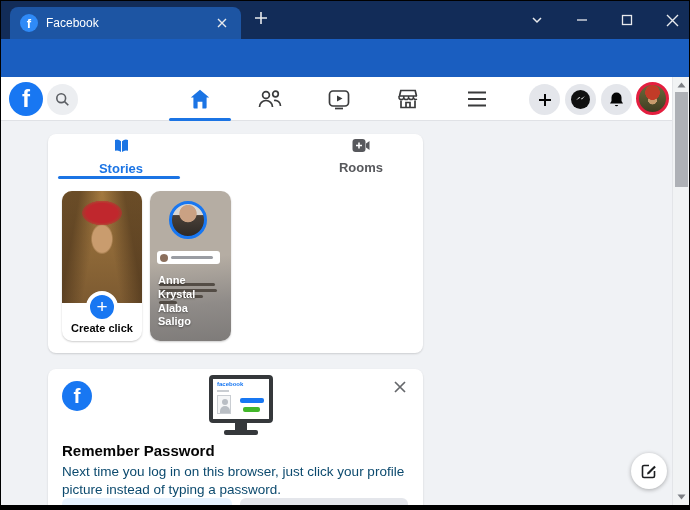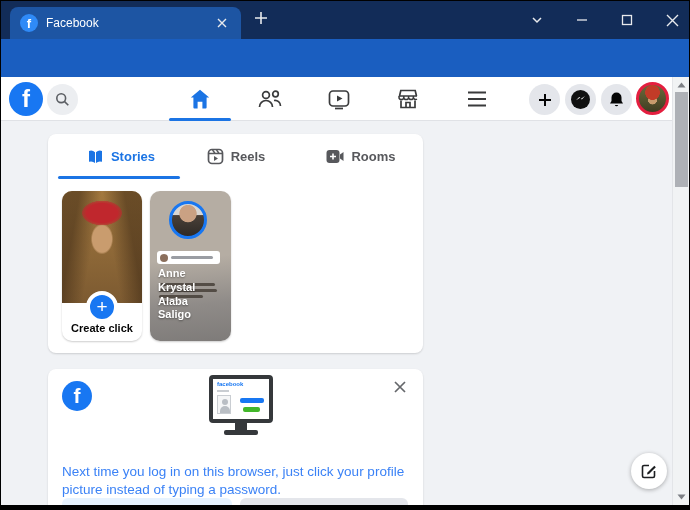--- a/index.html
+++ b/index.html
@@ -41,21 +41,21 @@
   .fb-plus { left:528px; } .fb-msgr { left:564px; } .fb-bell { left:600px; }
   .msgr-inner { width:19px; height:19px; border-radius:50%; background:#111; display:flex; align-items:center; justify-content:center; }
   .fb-avatar { position:absolute; left:635px; top:5px; width:33px; height:33px; border-radius:50%; border:3px solid #e41e3f; overflow:hidden;
     background:radial-gradient(circle at 50% 28%, #c23b28 0 30%, transparent 32%), radial-gradient(circle at 50% 55%, #c79b6d 0 22%, transparent 24%), linear-gradient(#6d6a3a,#3f3d22); }
 
   
   .content { position:absolute; left:0; top:120px; width:100%; height:384px; background:#f0f2f5; }
 
   
   .stories-card { position:absolute; left:47px; top:13px; width:375px; height:219px; background:#fff; border-radius:8px; box-shadow:0 1px 2px rgba(0,0,0,.15); }
-  .story-tab { position:absolute; top:0; height:44px; display:flex; align-items:center; justify-content:center; gap:7px; font-size:13px; font-weight:600; color:#57585c; }
+  .story-tab { position:absolute; top:0; height:44px; display:flex; align-items:center; justify-content:center; gap:7px; font-size:13px; font-weight:600; color:#57585c;flex-direction:column; }
   .st-stories { left:18px; width:110px; color:#1b74e4; }
   .st-reels { left:133px; width:110px; }
   .st-rooms { left:258px; width:110px; }
   .st-underline { position:absolute; left:10px; top:42px; width:122px; height:3px; background:#1b74e4; border-radius:2px; }
 
   .scard { position:absolute; top:57px; width:80px; height:150px; border-radius:10px; overflow:hidden; box-shadow:0 1px 2px rgba(0,0,0,.2); }
   .scard1 { left:14px; background:#fff; }
   .cs-img { position:absolute; left:0; top:0; width:100%; height:112px;
     background:
       radial-gradient(ellipse 26px 16px at 40px 22px, #c0272d 0 60%, rgba(192,39,45,.6) 75%, transparent 78%),
@@ -67,39 +67,39 @@
   .cs-label { position:absolute; left:0; bottom:7px; width:100%; text-align:center; font-size:11px; font-weight:600; color:#050505; }
 
   .scard2 { left:102px; width:81px; background:linear-gradient(175deg,#b5ada3 0 45%, #8f8b88 75%, #7e7b79); }
   .s2-avatar { position:absolute; left:19px; top:10px; width:38px; height:38px; border-radius:50%; border:3px solid #1877f2;
     background:radial-gradient(circle at 50% 30%, #caa183 0 30%, transparent 33%), linear-gradient(#d9d6d2 0 35%, #4a4038 36%, #2e2a26); }
   .s2-pill { position:absolute; left:7px; top:60px; width:63px; height:13px; background:#fff; border-radius:3px; display:flex; align-items:center; gap:3px; padding:0 3px; }
   .s2-pill-ava { width:8px; height:8px; border-radius:50%; background:#8b6f5c; flex:none; }
   .s2-pill-line { height:3px; width:42px; background:#9a9da3; border-radius:2px; }
   .s2-lines { position:absolute; left:9px; top:92px; }
   .s2-lines div { height:3px; background:#473f38; border-radius:2px; margin-bottom:3px; opacity:.85; }
-  .s2-name { position:absolute; left:8px; bottom:19px; width:66px; color:#fff; font-size:11px; font-weight:700; line-height:1.25; text-shadow:0 1px 2px rgba(0,0,0,.4); }
+  .s2-name { position:absolute; left:8px; bottom:12px; width:66px; color:#fff; font-size:11px; font-weight:700; line-height:1.25; text-shadow:0 1px 2px rgba(0,0,0,.4); }
 
   
   .pw-card { position:absolute; left:47px; top:248px; width:375px; height:145px; background:#fff; border-radius:8px 8px 0 0; box-shadow:0 1px 2px rgba(0,0,0,.15); }
   .pw-logo { position:absolute; left:14px; top:12px; width:30px; height:30px; border-radius:50%; background:#1877f2; color:#fff; font-weight:bold; font-size:21px; display:flex; align-items:center; justify-content:center; }
   .pw-close { position:absolute; left:340px; top:6px; width:24px; height:24px; display:flex; align-items:center; justify-content:center; color:#65676b; }
   .monitor { position:absolute; left:158px; top:6px; width:70px; }
   .mon-screen { width:64px; height:48px; margin:0 auto; border:4px solid #35383b; border-radius:4px; background:#fff; position:relative; }
   .mon-brand { position:absolute; left:4px; top:2px; font-size:6px; font-weight:bold; color:#1877f2; }
   .mon-brand-line { position:absolute; left:4px; top:11px; width:12px; height:2px; background:#c9cdd2; }
   .mon-ava { position:absolute; left:4px; top:16px; width:14px; height:19px; border:1px solid #c9cdd2; background:#f5f6f7; }
   .mon-ava::before { content:""; position:absolute; left:4px; top:3px; width:6px; height:6px; border-radius:50%; background:#b9bec4; }
   .mon-ava::after { content:""; position:absolute; left:2px; top:10px; width:10px; height:7px; border-radius:5px 5px 0 0; background:#b9bec4; }
   .mon-bar1 { position:absolute; right:5px; top:19px; width:24px; height:5px; background:#1877f2; border-radius:2px; }
   .mon-bar2 { position:absolute; right:9px; top:28px; width:17px; height:5px; background:#42b72a; border-radius:2px; }
   .mon-neck { width:12px; height:7px; margin:0 auto; background:#35383b; }
   .mon-base { width:34px; height:5px; margin:0 auto; background:#35383b; border-radius:2px; }
   .pw-title { position:absolute; left:14px; top:73px; font-size:15px; font-weight:700; color:#050505; }
-  .pw-body { position:absolute; left:14px; top:94px; width:348px; font-size:13.5px; line-height:1.35; color:#3b82f6; }
+  .pw-body { position:absolute; left:14px; top:94px; width:348px; font-size:13.5px; line-height:1.35; color:#0c4a6e; }
   .pw-btn { position:absolute; top:129px; width:170px; height:32px; border-radius:6px; font-size:13px; font-weight:600; display:flex; align-items:flex-start; justify-content:center; padding-top:8px; }
   .pw-ok { left:14px; background:#e7f3ff; color:#1877f2; }
   .pw-notnow { left:192px; width:168px; background:#e4e6eb; color:#050505; }
 
   
   .fab { position:absolute; left:630px; top:332px; width:36px; height:36px; border-radius:50%; background:#fff; box-shadow:0 1px 4px rgba(0,0,0,.3); display:flex; align-items:center; justify-content:center; color:#1c1e21; }
 
   
   .scrollbar { position:absolute; left:671px; top:76px; width:17px; height:428px; background:#f1f3f4; border-left:1px solid #e3e5e8; }
   .sb-arrow { position:absolute; left:0; width:17px; height:14px; display:flex; align-items:center; justify-content:center; color:#7d8085; }
@@ -332,30 +332,20 @@
 
     <div class="stories-card">
       <div class="story-tab st-stories">
         <span>
           <svg width="17" height="17" viewBox="0 0 17 17" fill="#1b74e4">
                 <path d="M2 3 a6 6 0 0 1 6 1.2 V15 a6 6 0 0 0 -6 -1.2 Z"></path>
                 <path d="M15 3 a6 6 0 0 0 -6 1.2 V15 a6 6 0 0 1 6 -1.2 Z"></path>
               </svg>
         </span>
         <span>Stories</span>
-      </div>
-      <div class="story-tab st-reels">
-        <span>
-          <svg width="17" height="17" viewBox="0 0 17 17">
-                <rect x="1.5" y="1.5" width="14" height="14" rx="3.5" fill="none" stroke="#57585c" stroke-width="1.7"></rect>
-                <path d="M2 5.5 H15 M5.5 2 L8 5.2 M9.5 2 L12 5.2" stroke="#57585c" stroke-width="1.4"></path>
-                <path d="M7 8 L11 10.5 L7 13 Z" fill="#57585c"></path>
-              </svg>
-        </span>
-        <span>Reels</span>
       </div>
       <div class="story-tab st-rooms">
         <span>
           <svg width="18" height="15" viewBox="0 0 18 15">
                 <rect x="0.5" y="1" width="13" height="13" rx="3" fill="#57585c"></rect>
                 <path d="M14 5.5 L17.5 3 V12 L14 9.5 Z" fill="#57585c"></path>
                 <path d="M7 4.5 V10.5 M4 7.5 H10" stroke="#fff" stroke-width="1.6"></path>
               </svg>
         </span>
         <span>Rooms</span>
@@ -395,20 +385,21 @@
           <div class="mon-bar2"></div>
         </div>
         <div class="mon-neck"></div>
         <div class="mon-base"></div>
       </div>
       <div class="pw-close">
         <svg width="14" height="14" viewBox="0 0 14 14">
               <path d="M2 2 L12 12 M12 2 L2 12" stroke="currentColor" stroke-width="1.7"></path>
             </svg>
       </div>
+      <div class="pw-title">Remember Password</div>
       <div class="pw-body">Next time you log in on this browser, just click your profile picture instead of typing a password.</div>
       <div class="pw-btn pw-ok">OK</div>
       <div class="pw-btn pw-notnow">Not Now</div>
     </div>
 
     <div class="fab">
       <span>
         <svg width="16" height="16" viewBox="0 0 16 16">
               <path d="M13.5 8 V13 a1.5 1.5 0 0 1 -1.5 1.5 H3 A1.5 1.5 0 0 1 1.5 13 V4 A1.5 1.5 0 0 1 3 2.5 H8" fill="none" stroke="currentColor" stroke-width="1.6"></path>
               <path d="M6.5 9.5 L13.3 2.7 L14.8 4.2 L8 11 L6 11.5 Z" fill="currentColor"></path>

